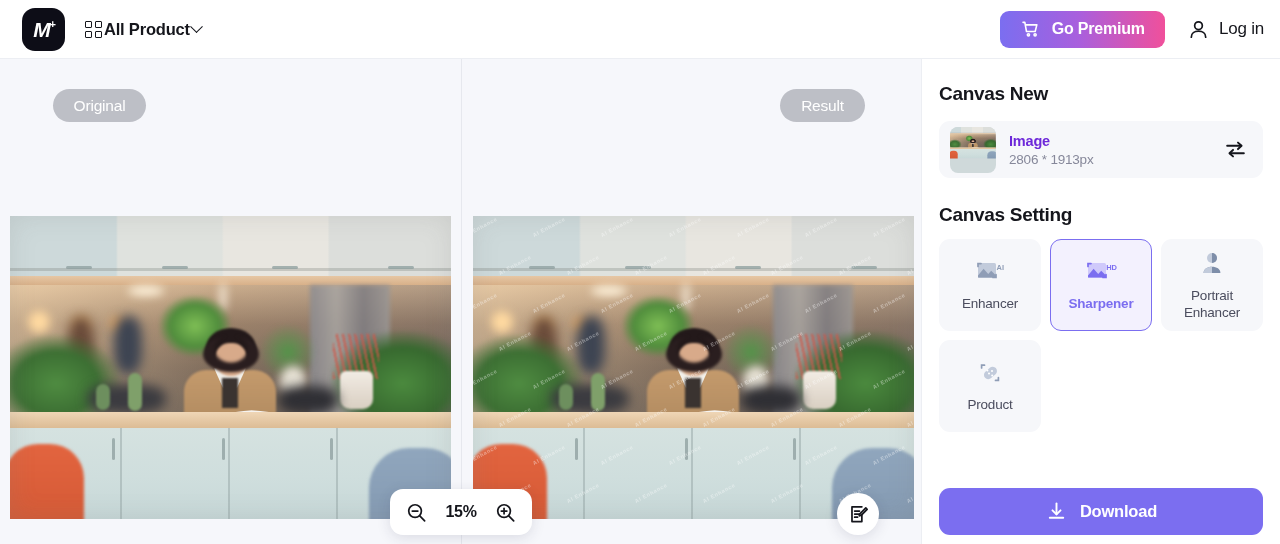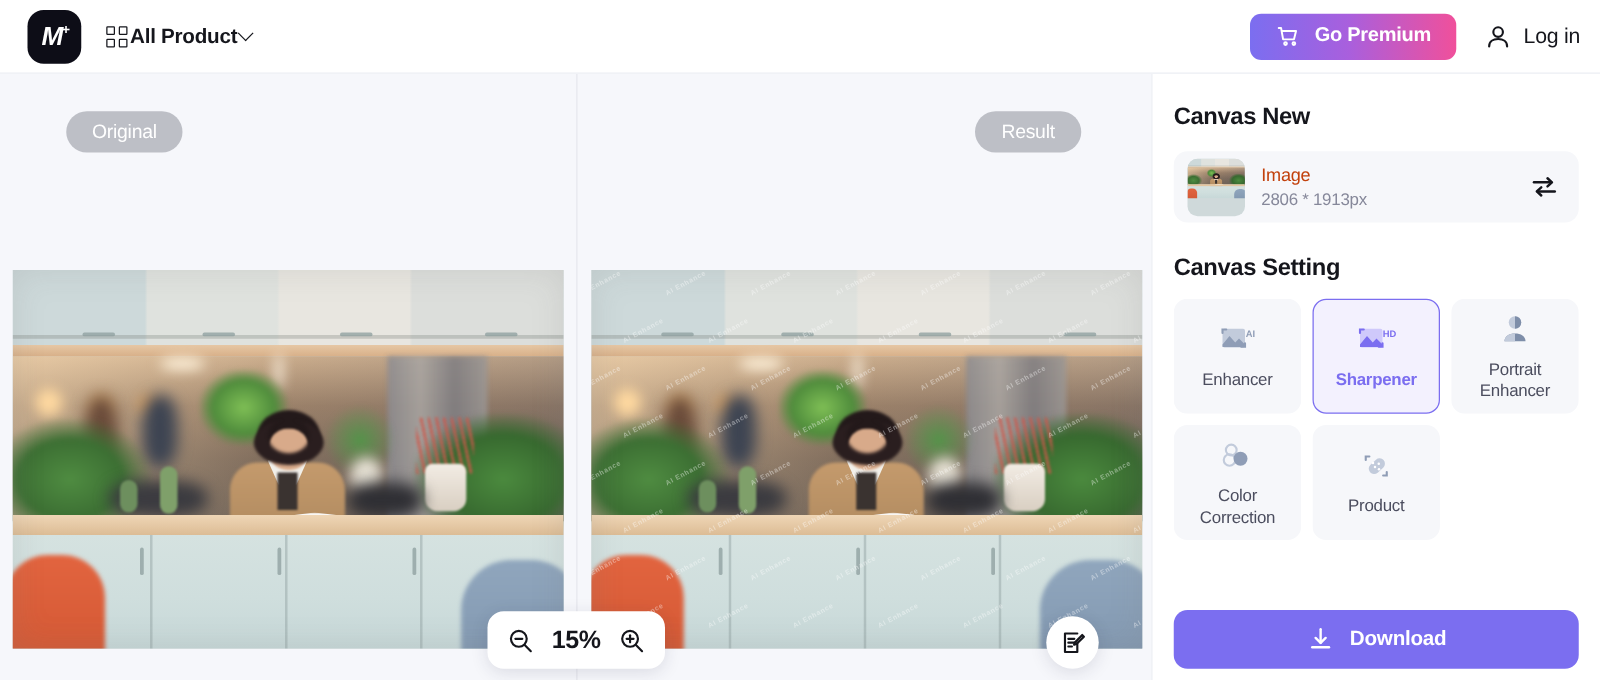--- a/index.html
+++ b/index.html
@@ -150,41 +150,41 @@
         color: rgba(255,255,255,.40); transform: rotate(-28deg); white-space: nowrap; }
 
   
   .zoom-bar {
     position: absolute; left: 390px; bottom: 9px;
     width: 142px; height: 46px; border-radius: 13px; background: #fff;
     box-shadow: 0 3px 14px rgba(35,40,70,.13);
     display: flex; align-items: center; justify-content: space-between;
     padding: 0 15px; z-index: 4;
   }
-  .zoom-pct { font-size: 20px; font-weight: 600; color: #15161c; letter-spacing: -.3px; }
+  .zoom-pct { font-size: 16px; font-weight: 600; color: #15161c; letter-spacing: -.3px; }
   .fab {
     position: absolute; right: 42px; bottom: 9px; width: 42px; height: 42px; border-radius: 50%;
     background: #fff; box-shadow: 0 3px 14px rgba(35,40,70,.13);
     display: flex; align-items: center; justify-content: center; z-index: 4; cursor: pointer;
   }
 
   
   .sidebar {
     width: 359px; background: #fff; border-left: 1px solid #eceef3;
     padding: 24px 17px 0 17px; position: relative; overflow: hidden;
   }
   .side-title { font-size: 19px; font-weight: 700; color: #15161c; letter-spacing: -.3px; }
   .upload-card {
     margin-top: 16px; height: 57px; border-radius: 11px; background: #f6f7fa;
     display: flex; align-items: center; padding: 0 15px 0 11px; cursor: pointer;
   }
   .thumb { width: 46px; height: 46px; border-radius: 8px; overflow: hidden; flex: none; position: relative; background:#cfd9da; }
   .thumb .photo { transform: scale(.104); transform-origin: top left; width: 441px; height: 303px; }
   .up-text { margin-left: 13px; flex: 1; min-width: 0; }
-  .up-name { font-size: 14.5px; font-weight: 400; color: #c2410c; letter-spacing: -.2px; }
+  .up-name { font-size: 14.5px; font-weight: 700; color: #6d28d9; letter-spacing: -.2px; }
   .up-dim { font-size: 13.5px; color: #86889a; margin-top: 3px; letter-spacing: -.2px; }
 
   .side-title2 { margin-top: 26px; font-size: 19px; font-weight: 700; color: #15161c; letter-spacing: -.3px; }
   .tool-grid { margin-top: 13px; display: grid; grid-template-columns: repeat(3, 1fr); gap: 9px; }
   .tool {
     height: 92px; border-radius: 11px; background: #f6f7fa; border: 1.6px solid transparent;
     display: flex; flex-direction: column; align-items: center; justify-content: center;
     cursor: pointer; padding: 0 6px;
   }
   .tool.selected { background: #f3f1fe; border-color: #7b6ef0; }
@@ -518,30 +518,20 @@
             <svg width="26" height="26" viewBox="0 0 26 26">
               <circle cx="13" cy="7" r="5" fill="#c2cbdb"></circle>
               <path d="M13 2a5 5 0 0 1 0 10z" fill="#7e8ea9"></path>
               <path d="M4.6 22c0-4.1 3.8-6.2 8.4-6.2s8.4 2.1 8.4 6.2z" fill="#7e8ea9"></path>
               <path d="M4.6 22c0-4.1 3.8-6.2 8.4-6.2V22z" fill="#c2cbdb"></path>
             </svg>
           </div>
           <div class="tool-label">Portrait Enhancer</div>
         </div>
 
-        <div class="tool">
-          <div class="tool-ico">
-            <svg width="28" height="26" viewBox="0 0 28 26">
-              <circle cx="9" cy="8" r="4.3" fill="none" stroke="#c2cbdb" stroke-width="1.7"></circle>
-              <circle cx="7.6" cy="16" r="4.6" fill="none" stroke="#c2cbdb" stroke-width="1.7"></circle>
-              <circle cx="16.4" cy="15" r="5.6" fill="#8f9db6"></circle>
-            </svg>
-          </div>
-          <div class="tool-label">Color Correction</div>
-        </div>
 
         <div class="tool">
           <div class="tool-ico">
             <svg width="28" height="26" viewBox="0 0 28 26">
               <rect x="7.2" y="8.6" width="14.5" height="8.6" rx="4.3" fill="#c2cbdb" transform="rotate(-42 14.5 12.9)"></rect>
               <circle cx="13" cy="13.6" r="1" fill="#fff"></circle>
                 <circle cx="16" cy="11" r="1" fill="#fff"></circle>
               <circle cx="16.2" cy="15.4" r="1" fill="#fff"></circle>
                 <circle cx="11.4" cy="10.4" r="1" fill="#fff"></circle>
               <path d="M5.6 8V5.2h2.9M22.4 17.6v2.8h-2.9" stroke="#8f9db6" stroke-width="1.7" fill="none" stroke-linecap="round"></path>

